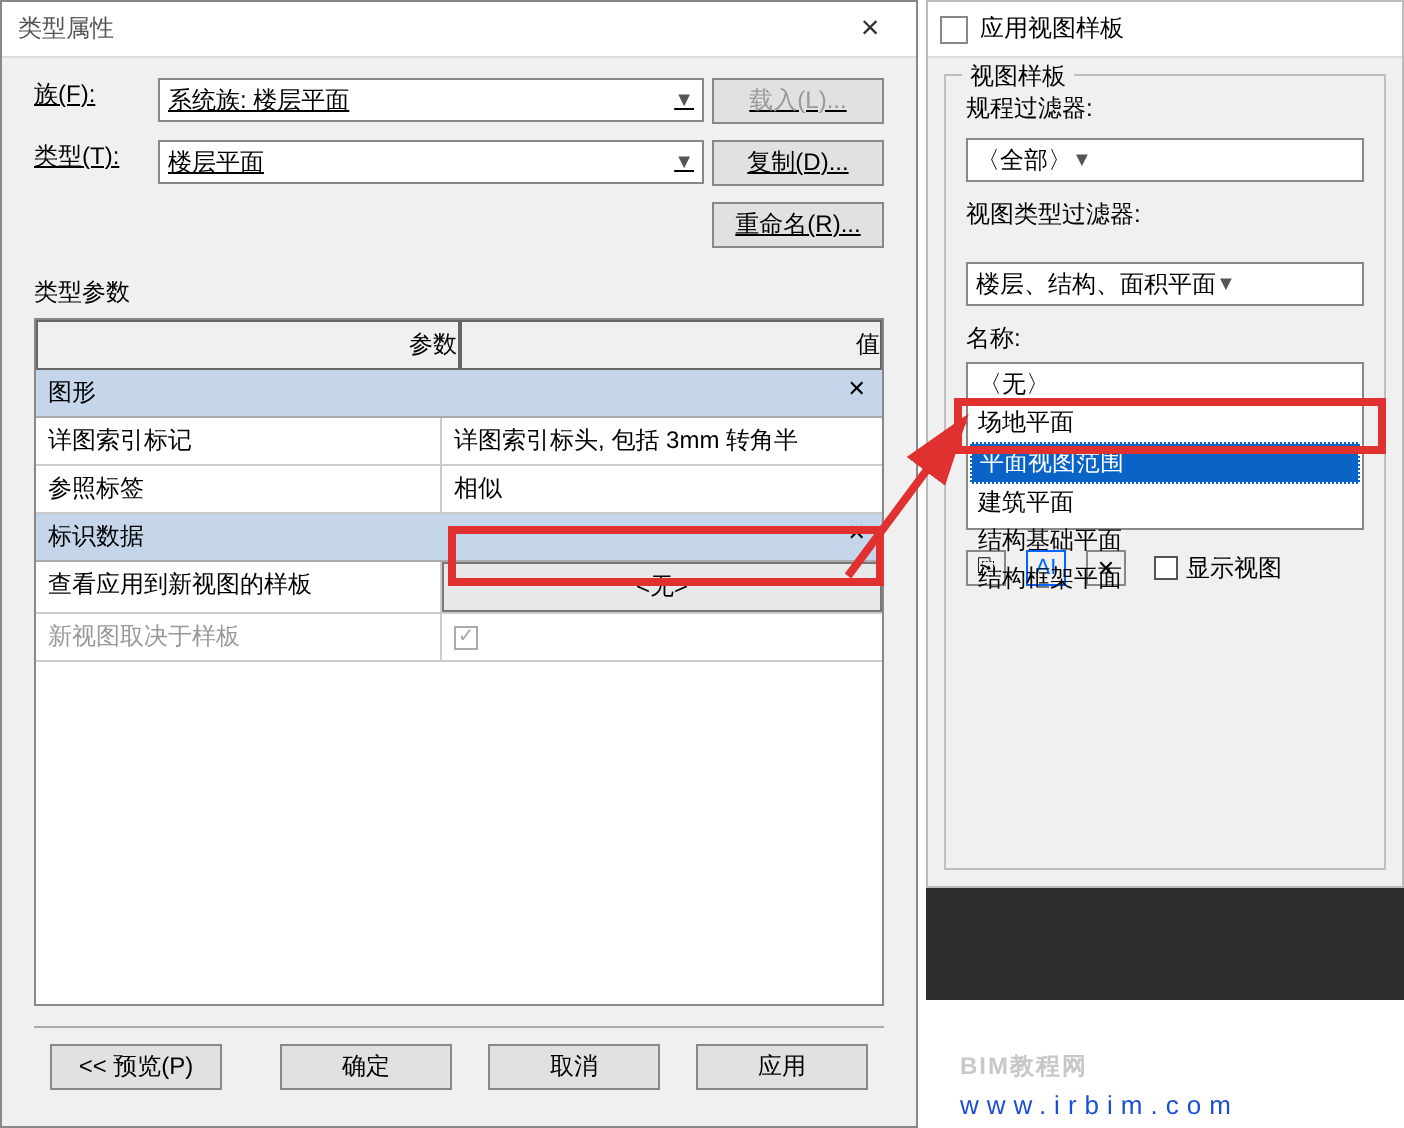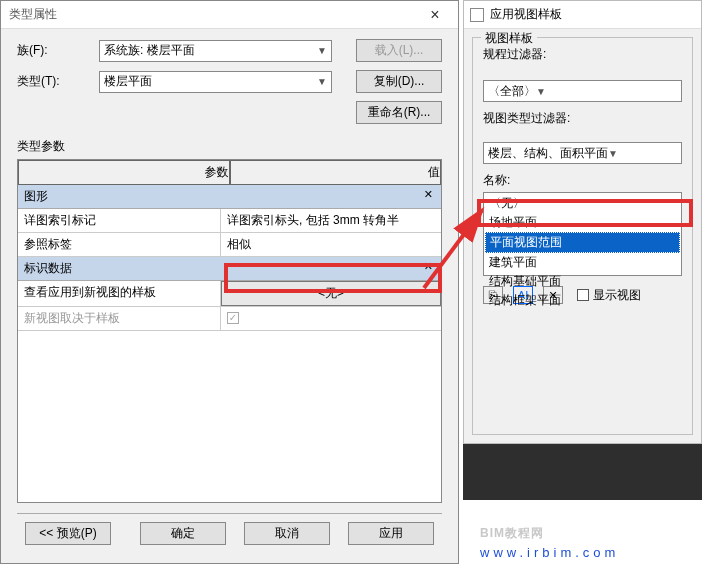--- a/index.html
+++ b/index.html
@@ -3,21 +3,21 @@
 <meta charset="utf-8">
 <style>
 * { box-sizing: border-box; margin: 0; padding: 0; font-family: "Microsoft YaHei", "SimSun", sans-serif; font-size: 12px; }
 body { background: #fff; width: 702px; height: 564px; position: relative; overflow: hidden; }
 
 .dialog1 { position: absolute; left: 0; top: 0; width: 459px; height: 564px; border: 1px solid #888; background: #f0f0f0; display: flex; flex-direction: column; }
 .titlebar { height: 28px; background: #fff; display: flex; align-items: center; padding: 0 8px; border-bottom: 1px solid #ddd; }
 .titlebar .title { flex: 1; color: #555; }
 .closebtn { width: 30px; text-align: center; font-size: 16px; color: #333; cursor: pointer; }
 .d1body { padding: 10px 16px; flex: 1; display: flex; flex-direction: column; }
-.row { display: flex; align-items: center; margin-bottom: 8px; gap: 24px; }
+.row { display: flex; margin-bottom: 8px; gap: 4px; text-decoration: underline; }
 .row label { width: 58px; color: #000; }
 .combo { flex: 1; height: 22px; border: 1px solid #888; background: #fff; display: flex; align-items: center; padding: 0 4px; justify-content: space-between; }
 .combo .arrow { font-size: 10px; color: #555; }
 .btn { width: 86px; height: 23px; border: 1px solid #888; background: #e1e1e1; text-align: center; line-height: 21px; }
 .btn.dis { color: #999; }
 .section-label { margin: 6px 0 4px 0; }
 
 .param-table { border: 1px solid #888; background: #fff; flex: 1; position: relative; margin-bottom: 10px; }
 .th-row { display: flex; }
 .th { flex: 1; text-align: right; border: 1px solid #666; background: #f0f0f0; padding: 3px 0; }
@@ -131,21 +131,21 @@
 </div>
 
 <div class="dialog2">
   <div class="titlebar2">
     <span class="mini-icon"></span>
     <span>应用视图样板</span>
   </div>
   <div class="group-box">
     <span class="legend">视图样板</span>
 
-    <div style="margin-bottom:17px;">规程过滤器:</div>
+    <div style="margin-bottom:6px;">规程过滤器:</div>
     <div class="combo2">
       <span>〈全部〉</span>
       <span class="arrow" style="font-size:10px;color:#555">▼</span>
     </div>
 
     <div style="margin-bottom:15px;">视图类型过滤器:</div>
     <div class="combo2">
       <span>楼层、结构、面积平面</span>
       <span class="arrow" style="font-size:10px;color:#555">▼</span>
     </div>

